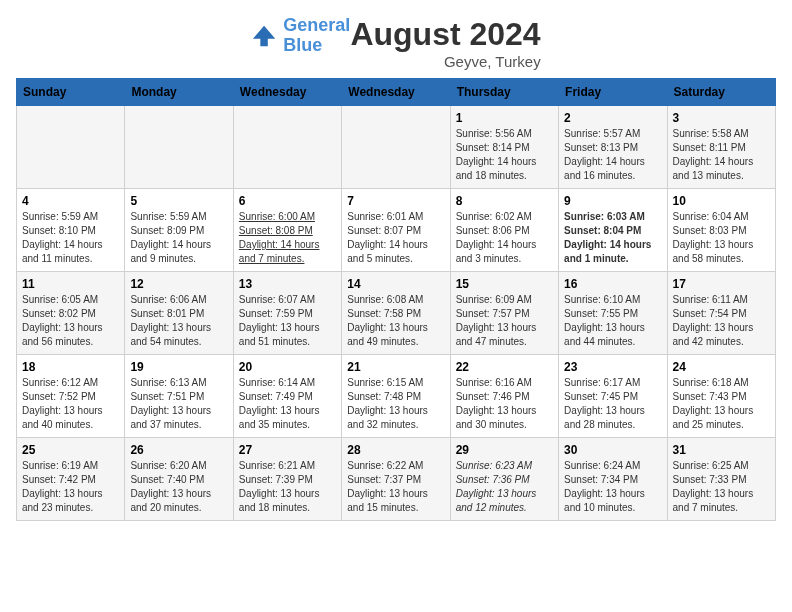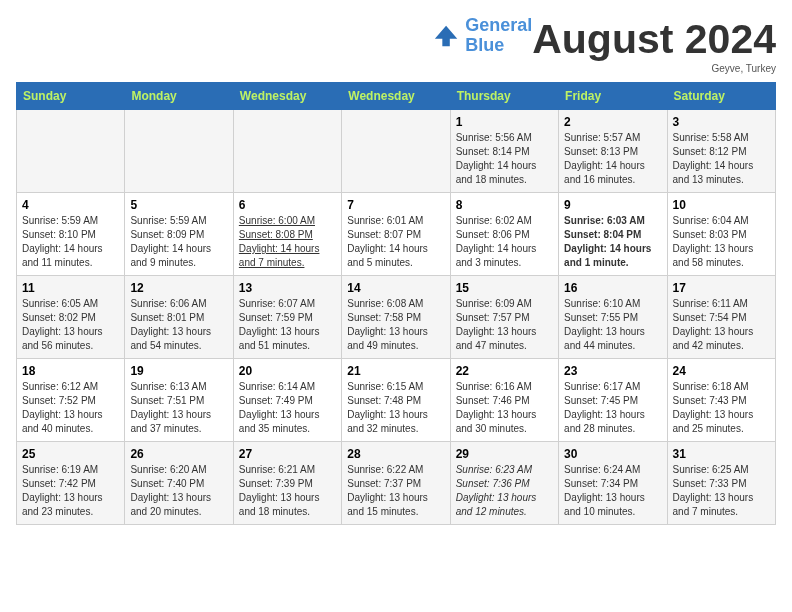--- a/index.html
+++ b/index.html
@@ -5,21 +5,21 @@
     * { box-sizing: border-box; margin: 0; padding: 0; }
     body {
       font-family: Arial, sans-serif;
       background: #fff;
       width: 792px;
       min-height: 612px;
       padding: 16px;
     }
     .header {
       display: flex;
-      justify-content: flex-end;
+      justify-content: center;
       align-items: flex-start;
       margin-bottom: 8px;
     }
     .logo {
       display: flex;
       align-items: center;
       gap: 4px;
     }
     .logo-text {
       font-size: 18px;
@@ -31,36 +31,36 @@
       color: #4a90d9;
     }
     .logo-icon {
       width: 28px;
       height: 28px;
     }
     .title-block {
       text-align: right;
     }
     .month-year {
-      font-size: 41px;
+      font-size: 32px;
       font-weight: bold;
       color: #333;
     }
     .location {
-      font-size: 10px;
+      font-size: 15px;
       color: #555;
     }
     table {
       width: 100%;
       border-collapse: collapse;
       font-size: 11px;
     }
     thead tr th {
       background-color: #2a6db5;
-      color: #bef264;
+      color: #000000;
       text-align: left;
       padding: 6px 6px;
       font-size: 12px;
       font-weight: bold;
       border: 1px solid #2a6db5;
     }
     tbody tr td {
       vertical-align: top;
       padding: 5px 5px;
       border: 1px solid #d0d0d0;
@@ -136,21 +136,21 @@
         <td>
           <span class="day-num">2</span>
           <div class="day-info" style="white-space: pre-line;">Sunrise: 5:57 AM
 Sunset: 8:13 PM
 Daylight: 14 hours
 and 16 minutes.</div>
         </td>
         <td>
           <span class="day-num">3</span>
           <div class="day-info" style="white-space: pre-line;">Sunrise: 5:58 AM
-Sunset: 8:12 PM
+Sunset: 8:11 PM
 Daylight: 14 hours
 and 13 minutes.</div>
         </td>
       </tr>
       <tr>
         <td>
           <span class="day-num">4</span>
           <div class="day-info" style="white-space: pre-line;">Sunrise: 5:59 AM
 Sunset: 8:10 PM
 Daylight: 14 hours

